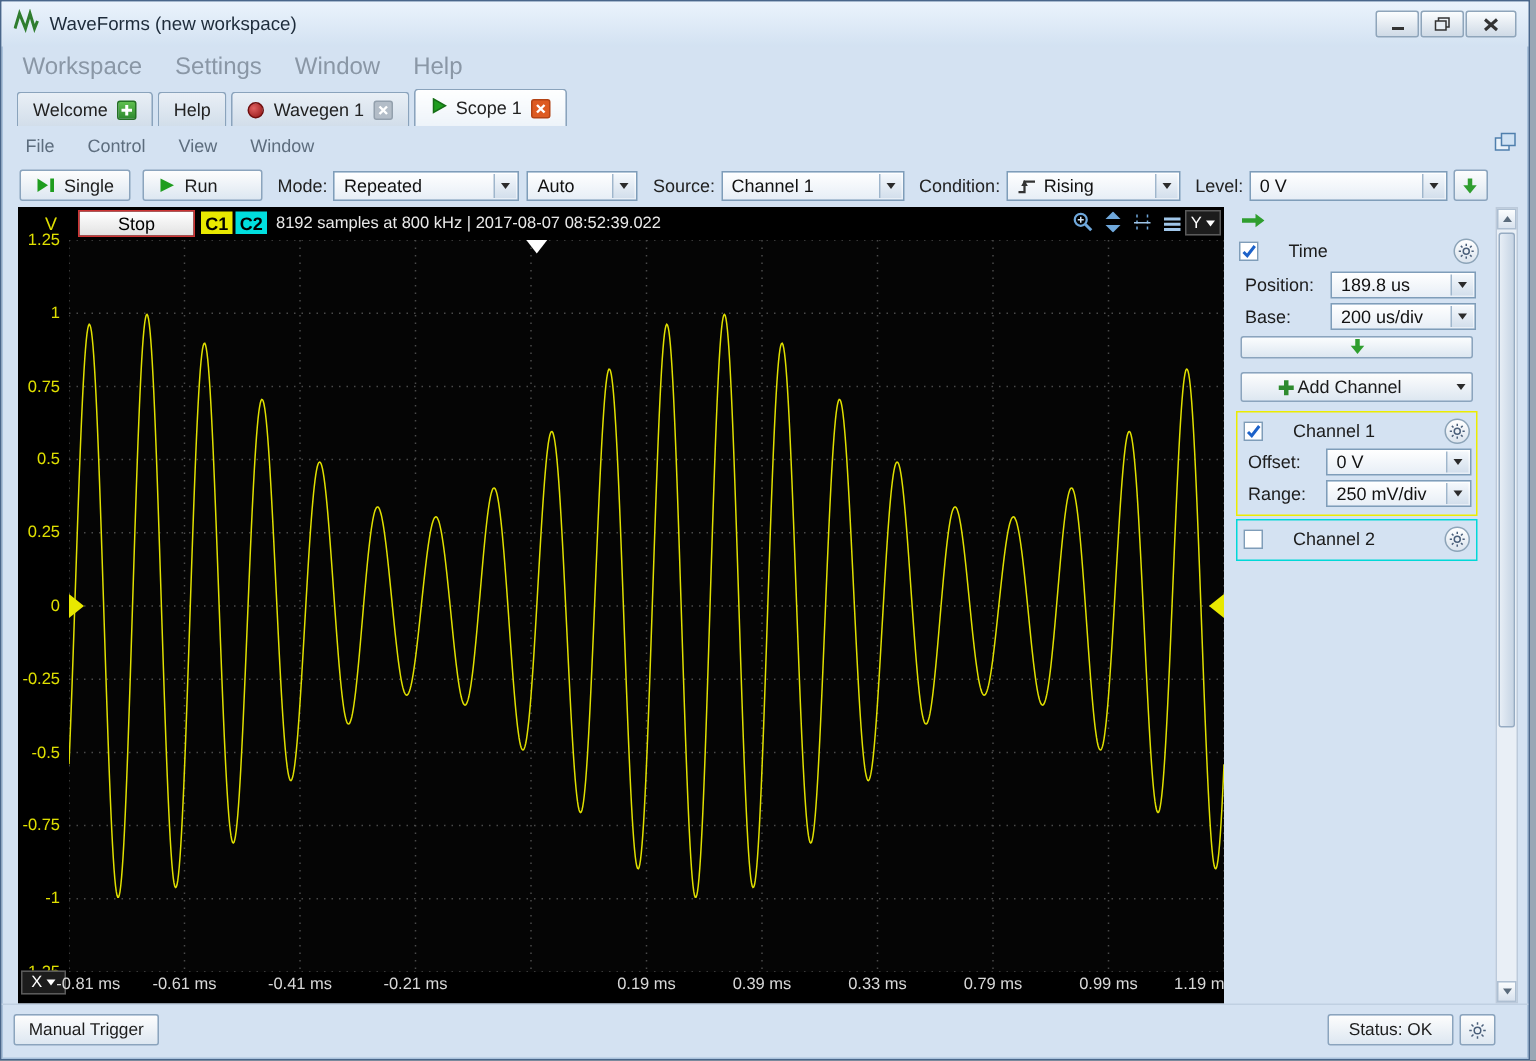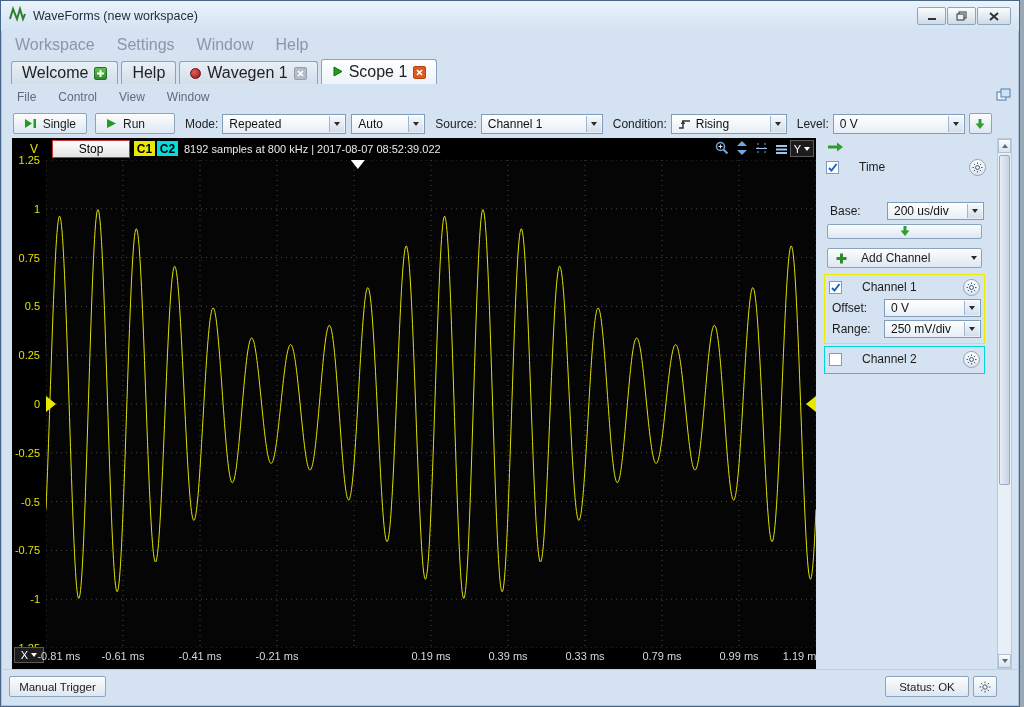--- a/index.html
+++ b/index.html
@@ -11,21 +11,21 @@
 .titlebar .title{font-size:12.5px;color:#1d2b3a;margin-left:6px}
 .win-buttons{margin-left:auto;display:flex;gap:1px}
 .winbtn{width:29px;height:18px;border:1px solid #8fa5ba;border-radius:2px;background:linear-gradient(#fbfdfe,#cfdae6);display:flex;align-items:center;justify-content:center}
 
 .menubar1{height:27px;display:flex;align-items:center;gap:22px;padding:0 14px;font-size:16px;color:#8a97a6}
 .menubar2{height:25px;display:flex;align-items:center;gap:22px;padding:0 16px;font-size:12px;color:#5d6d7e;position:relative}
 .menubar1 span,.menubar2 span{cursor:default}
 .undock{position:absolute;right:8px;top:4px}
 
 .tabbar{height:26px;display:flex;align-items:flex-end;gap:3px;padding:0 0 0 10px}
-.tab{height:23px;display:flex;align-items:center;gap:6px;padding:0 10px;font-size:16px;color:#222;border:1px solid #8aa3bc;border-bottom:none;border-radius:3px 3px 0 0;background:linear-gradient(#e9eff6,#d2deea)}
+.tab{height:23px;display:flex;align-items:center;gap:6px;padding:0 10px;font-size:12px;color:#222;border:1px solid #8aa3bc;border-bottom:none;border-radius:3px 3px 0 0;background:linear-gradient(#e9eff6,#d2deea)}
 .tab.active{background:linear-gradient(#feffff,#edf3f9);height:25px}
 .closebox{width:13px;height:13px;border-radius:2px;display:flex;align-items:center;justify-content:center}
 .closebox.gray{background:#b3bdc8;border:1px solid #93a0ad}
 .closebox.red{background:#dd5a21;border:1px solid #b34314}
 .dot{width:11px;height:11px;border-radius:50%;background:radial-gradient(circle at 35% 35%,#e06060,#8f1212);border:1px solid #6e0e0e}
 .badge-plus{width:13px;height:13px;border-radius:2px;background:linear-gradient(#5fbf4f,#2e8b2e);border:1px solid #247024;display:flex;align-items:center;justify-content:center}
 
 .toolbar{height:29px;display:flex;align-items:center;padding:0 8px 0 12px;font-size:12px;color:#222}
 .btn{height:21px;border:1px solid #8ba4bd;border-radius:2px;background:linear-gradient(#fdfdfd,#dde7f1);display:inline-flex;align-items:center;gap:6px;padding:0 10px;font-size:12px;color:#1d1d1d}
 .tlabel{margin-left:10px;margin-right:4px;white-space:nowrap}
@@ -51,21 +51,21 @@
 .xlabels{position:absolute;left:34px;top:512px;width:770px;height:16px}
 .xlabels span{position:absolute;color:#d8d8d8;font-size:11px;white-space:nowrap;transform:translateX(-50%)}
 
 .panel{position:absolute;left:820px;top:0;width:170px;height:531px;font-size:12px;color:#1c1c1c}
 .phead{position:absolute;left:5px;right:5px;height:18px;display:flex;align-items:center;gap:20px}
 .prow{position:absolute;left:9px;right:7px;height:19px;display:flex;align-items:center;justify-content:space-between}
 .pcombo{width:97px;height:18px}
 .checkbox{width:13px;height:13px;background:#fff;border:1px solid #7f9db9;display:flex;align-items:center;justify-content:center}
 .gearbtn{width:17px;height:17px;border-radius:9px;border:1px solid #8da4b8;background:linear-gradient(#ffffff,#dbe4ee);display:flex;align-items:center;justify-content:center;margin-left:auto}
 .greenbtn{position:absolute;left:6px;right:9px;height:15px;border:1px solid #8ba4bd;border-radius:2px;background:linear-gradient(#fbfdfe,#dde7f1);display:flex;align-items:center;justify-content:center}
-.addch{position:absolute;left:6px;right:9px;top:110px;height:20px;border:1px solid #8ba4bd;border-radius:2px;background:linear-gradient(#fdfdfd,#dde7f1);display:flex;align-items:center;gap:14px;padding:0 4px 0 8px;font-size:12px}
+.addch{position:absolute;left:6px;right:9px;top:110px;height:20px;border:1px solid #8ba4bd;border-radius:2px;background:linear-gradient(#fdfdfd,#dde7f1);display:flex;align-items:center;gap:2px;padding:0 4px 0 24px;font-size:12px}
 .chgroup{position:absolute;left:3px;right:6px;padding:2px 2px 3px 2px}
 .chgroup .phead{position:static;margin:1px 2px 2px 2px}
 .chgroup .prow{position:static;margin:2px 1px 2px 5px}
 .ch1{top:136px;border:1px solid #ecec00}
 .ch2{top:208px;border:1px solid #00d8d8}
 
 .vscroll{position:absolute;left:996px;top:0;width:15px;height:531px;background:#e9eff6;border:1px solid #bccadb}
 .sarrow{position:absolute;left:0;width:13px;height:14px;display:flex;align-items:center;justify-content:center;background:linear-gradient(#fbfdfe,#d8e2ee);border:1px solid #aebfd2}
 .sthumb{position:absolute;left:1px;top:16px;width:11px;height:330px;border:1px solid #96abc2;border-radius:2px;background:linear-gradient(90deg,#e7eef6,#c6d4e4)}
 
@@ -357,20 +357,29 @@
                 <line x1="0.5" y1="5.5" x2="2" y2="5.5"></line>
                 <line x1="9" y1="5.5" x2="10.5" y2="5.5"></line>
                 <line x1="1.9" y1="1.9" x2="3" y2="3"></line>
                 <line x1="8" y1="8" x2="9.1" y2="9.1"></line>
                 <line x1="1.9" y1="9.1" x2="3" y2="8"></line>
                 <line x1="8" y1="3" x2="9.1" y2="1.9"></line>
               </g>
             </svg>
         </span>
       </div>
+      <div class="prow" style="top:42px">
+        <span>Position:</span>
+        <div class="combo pcombo">
+          <span>189.8 us</span>
+          <span class="arr">
+              <span class="tri"></span>
+            </span>
+        </div>
+      </div>
       <div class="prow" style="top:63px">
         <span>Base:</span>
         <div class="combo pcombo">
           <span>200 us/div</span>
           <span class="arr">
               <span class="tri"></span>
             </span>
         </div>
       </div>
       <div class="greenbtn" style="top:86px">

